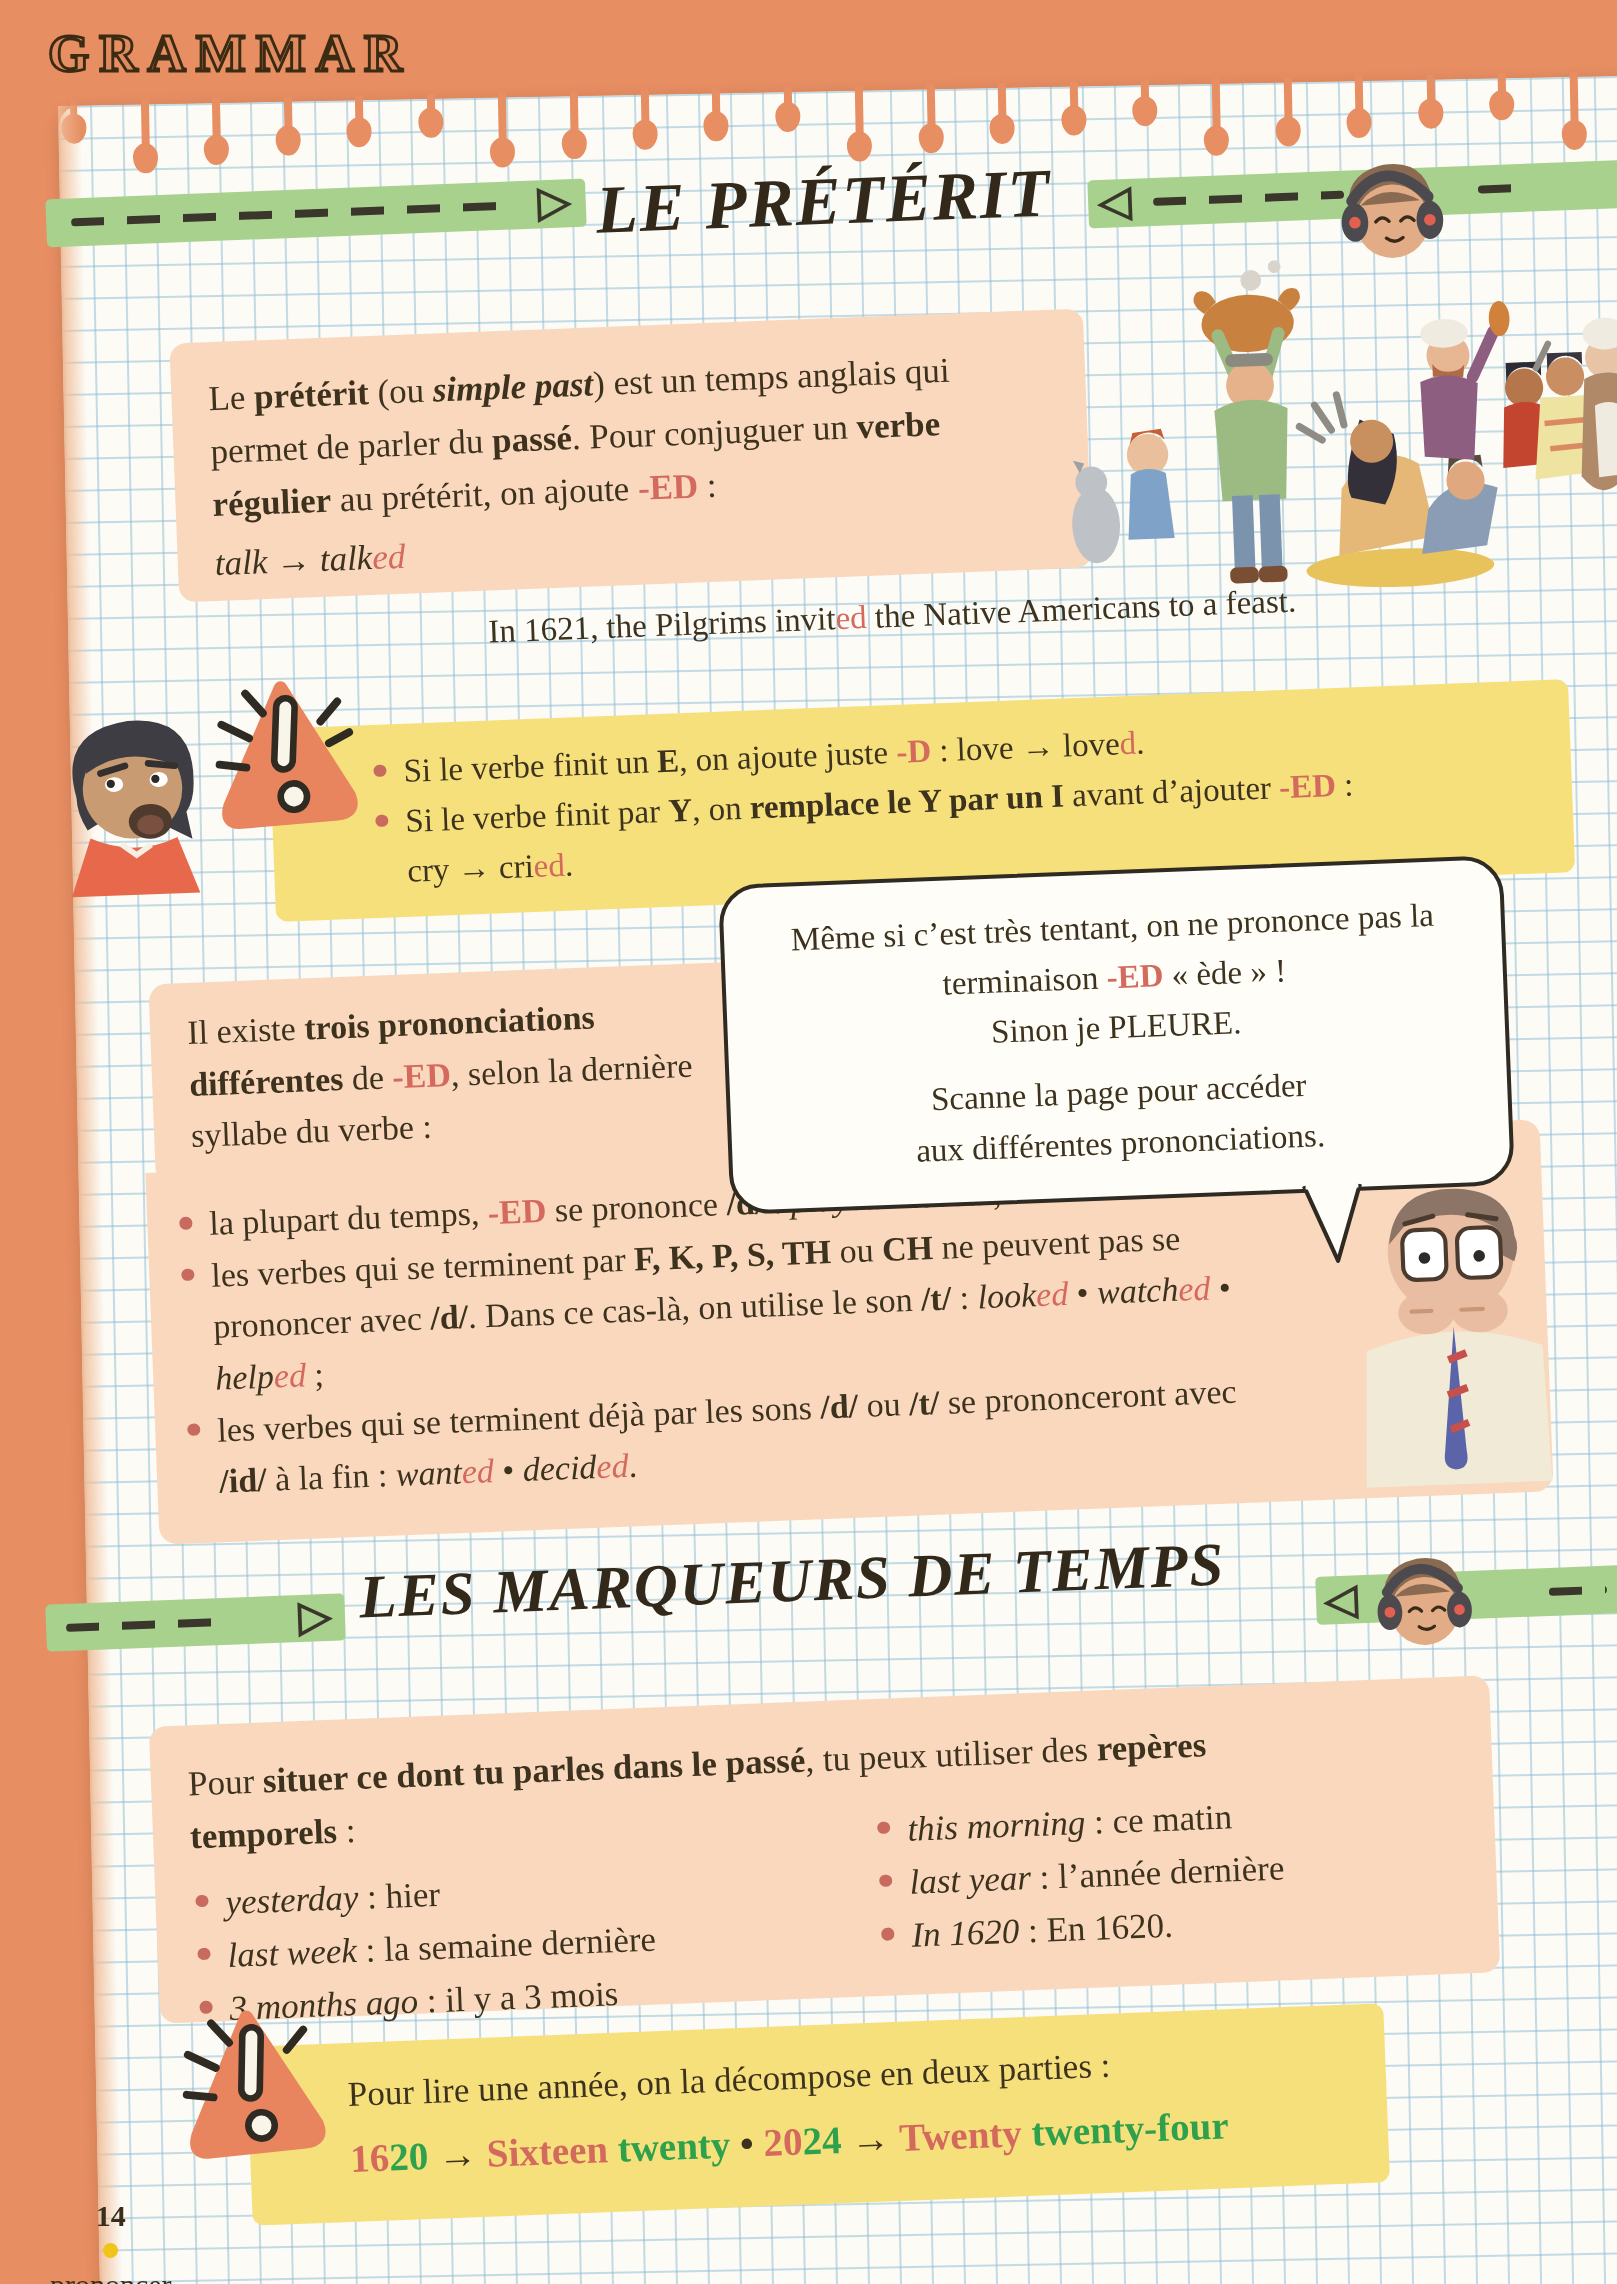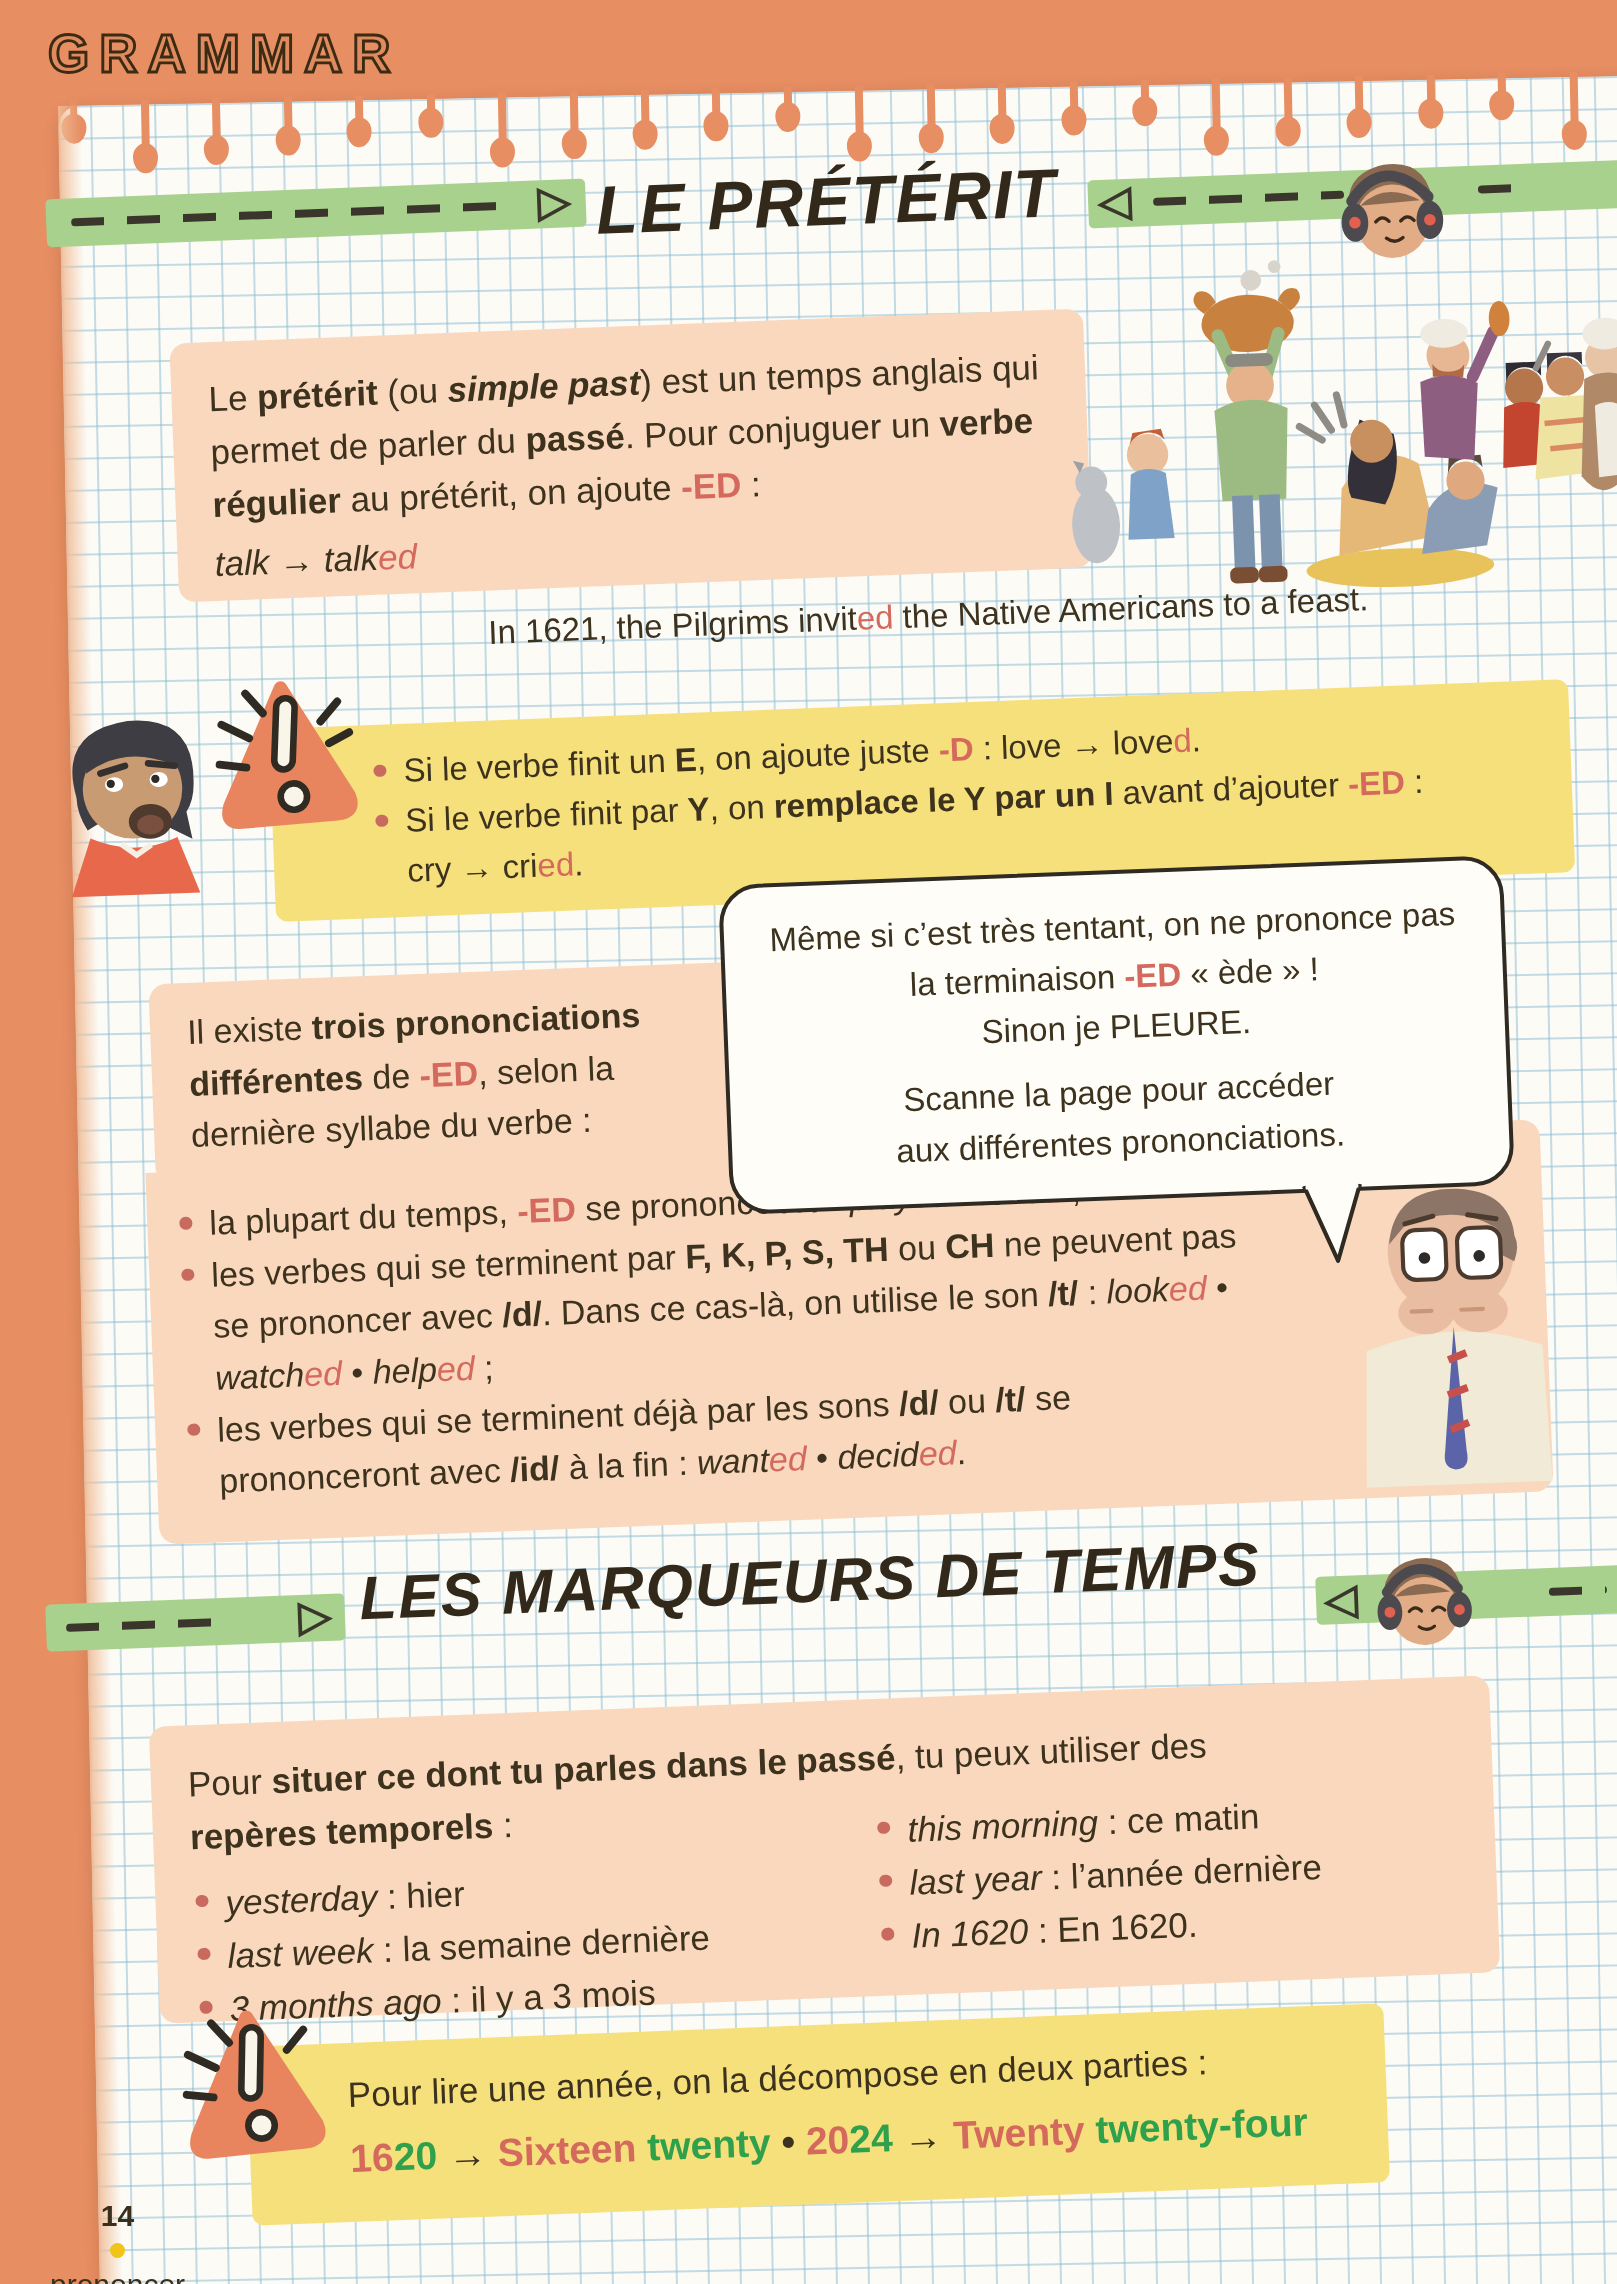--- a/index.html
+++ b/index.html
@@ -1,19 +1,19 @@
 <!DOCTYPE html>
 <html style="font-size:13.3px"><head>
 <meta charset="utf-8">
 <style>
   html,body{margin:0;padding:0;}
   .page{
     position:relative;width:1618px;height:2284px;overflow:hidden;
     background:#E78E63;
-    font-family:Liberation Sans, sans-serif;
+    font-family:Liberation Serif, serif;
     color:#3D321E;
   }
   
   .paper{
     position:absolute;left:58px;top:106px;width:1678px;height:2292px;
     background-color:#FCFBF6;
     background-image:
       linear-gradient(rgba(137,186,209,.50) 1.7px,transparent 1.7px),
       linear-gradient(90deg,rgba(137,186,209,.50) 1.7px,transparent 1.7px);
     background-size:32px 32px;

